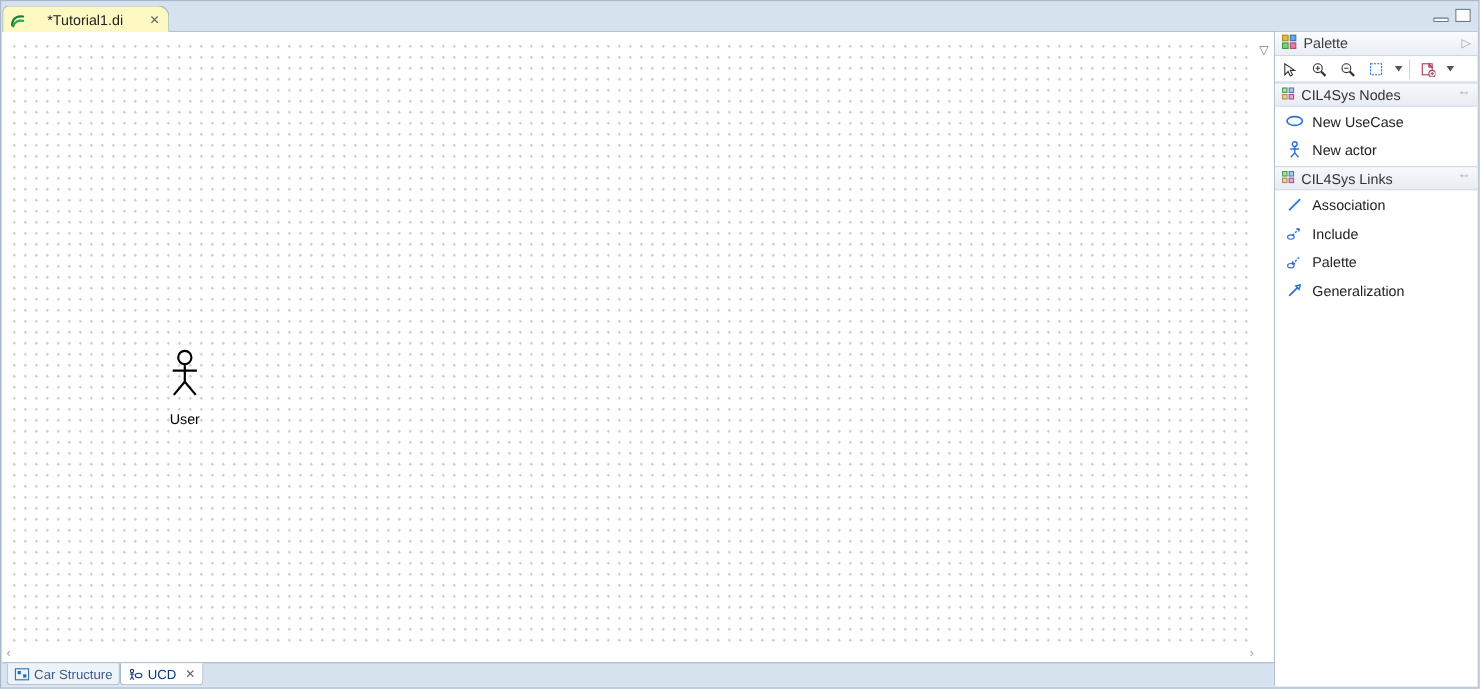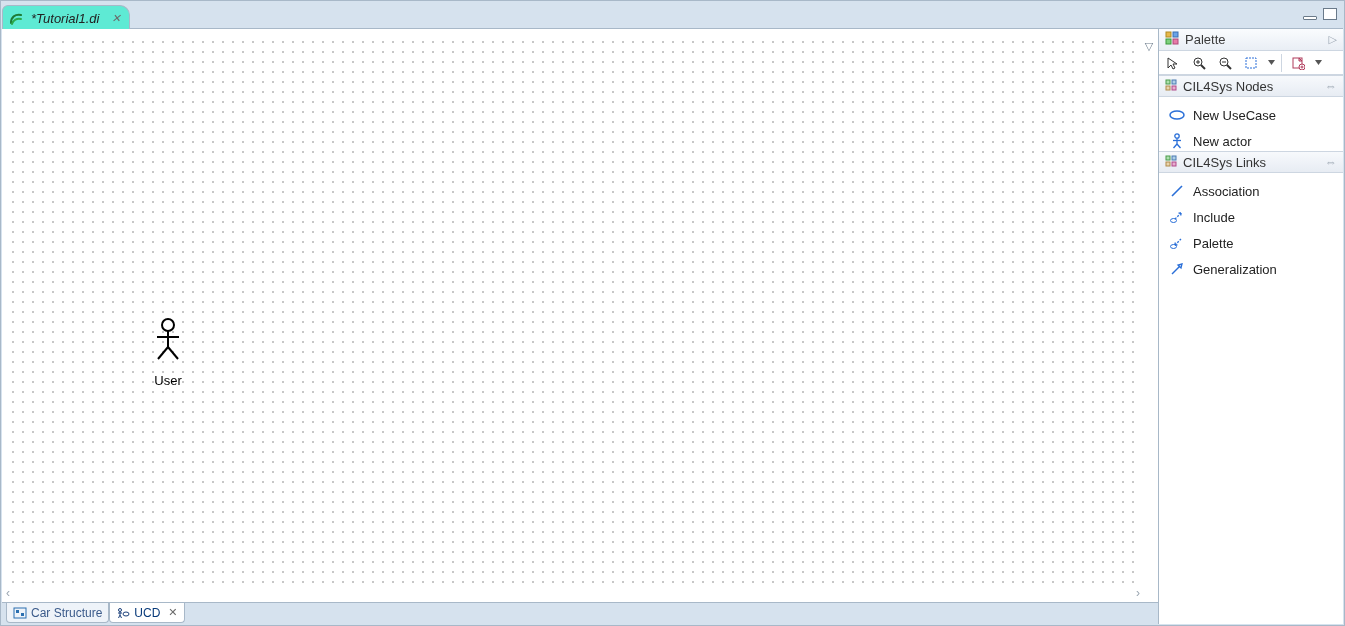--- a/index.html
+++ b/index.html
@@ -9,24 +9,24 @@
   
   .editor-area {
     position: absolute; left: 1px; top: 1px; right: 1px; bottom: 1px;
     display: flex; flex-direction: column;
   }
   .tabstrip {
     height: 26px; background: #d6e2ee; display: flex; align-items: flex-end;
     position: relative;
   }
   .tab {
-    background: #5eead4; border: 1px solid #a8b8c8; border-bottom: none;
+    background: #fef9c3; border: 1px solid #a8b8c8; border-bottom: none;
     border-top-left-radius: 6px; border-top-right-radius: 10px;
-    height: 24px; padding: 2px 8px 0 6px; display: flex; align-items: center; gap: 8px;
-    font-size: 12px; color: #222; position: relative; top: 1px; font-style: italic;
+    height: 24px; padding: 2px 8px 0 6px; display: flex; align-items: center; gap: 20px;
+    font-size: 12px; color: #222; position: relative; top: 1px;
   }
   .tab .papyrus-icon { width: 14px; height: 14px; }
   .close-x {
     font-family: inherit; font-size: 11px; color: #6a6a6a; margin-left: 4px;
   }
   .window-controls {
     position: absolute; right: 6px; top: 6px; display: flex; gap: 6px;
   }
   .winbtn { width: 14px; height: 12px; border: 1px solid #6a7a8a; background: #fff; }
   .winbtn.min { height: 4px; margin-top: 8px; border-radius: 1px; }
@@ -93,30 +93,30 @@
   .palette-header .tri { color: #9aa5b1; font-size: 11px; }
   .palette-toolbar {
     height: 24px; border-bottom: 1px solid #cdd6e1;
     display: flex; align-items: center; gap: 6px; padding: 0 4px;
   }
   .tool { width: 20px; height: 20px; display: flex; align-items: center; justify-content: center; }
   .tool svg { display:block; }
   .tool.sep { width: 1px; background: #cdd6e1; height: 18px; padding:0; }
 
   .drawer-header {
-    height: 22px; display: flex; align-items: center; justify-content: space-between;
+    height: 22px; display: flex; justify-content: space-between;
     padding: 0 6px; background: linear-gradient(#f7f9fc,#e7ecf3);
     border-top: 1px solid #cdd6e1; border-bottom: 1px solid #cdd6e1;
     font-size: 13px; color: #333;
   }
   .drawer-header .left { display: flex; align-items: center; gap: 6px; }
   .drawer-header .pin { color: #9aa5b1; font-size: 12px; }
 
   .palette-item {
-    height: 26px; display: flex; align-items: flex-end; gap: 8px;
+    height: 26px; display: flex; align-items: center; gap: 8px;
     padding: 0 20px 0 10px; font-size: 13px; color: #222;
   }
   .palette-item .pi-icon { width: 16px; height: 16px; display:flex; align-items:center; justify-content:center; }
 
   .drawer-items { padding-bottom: 2px; }
 
   
   .k { font-size: 13px; }
 </style>
 </head>

